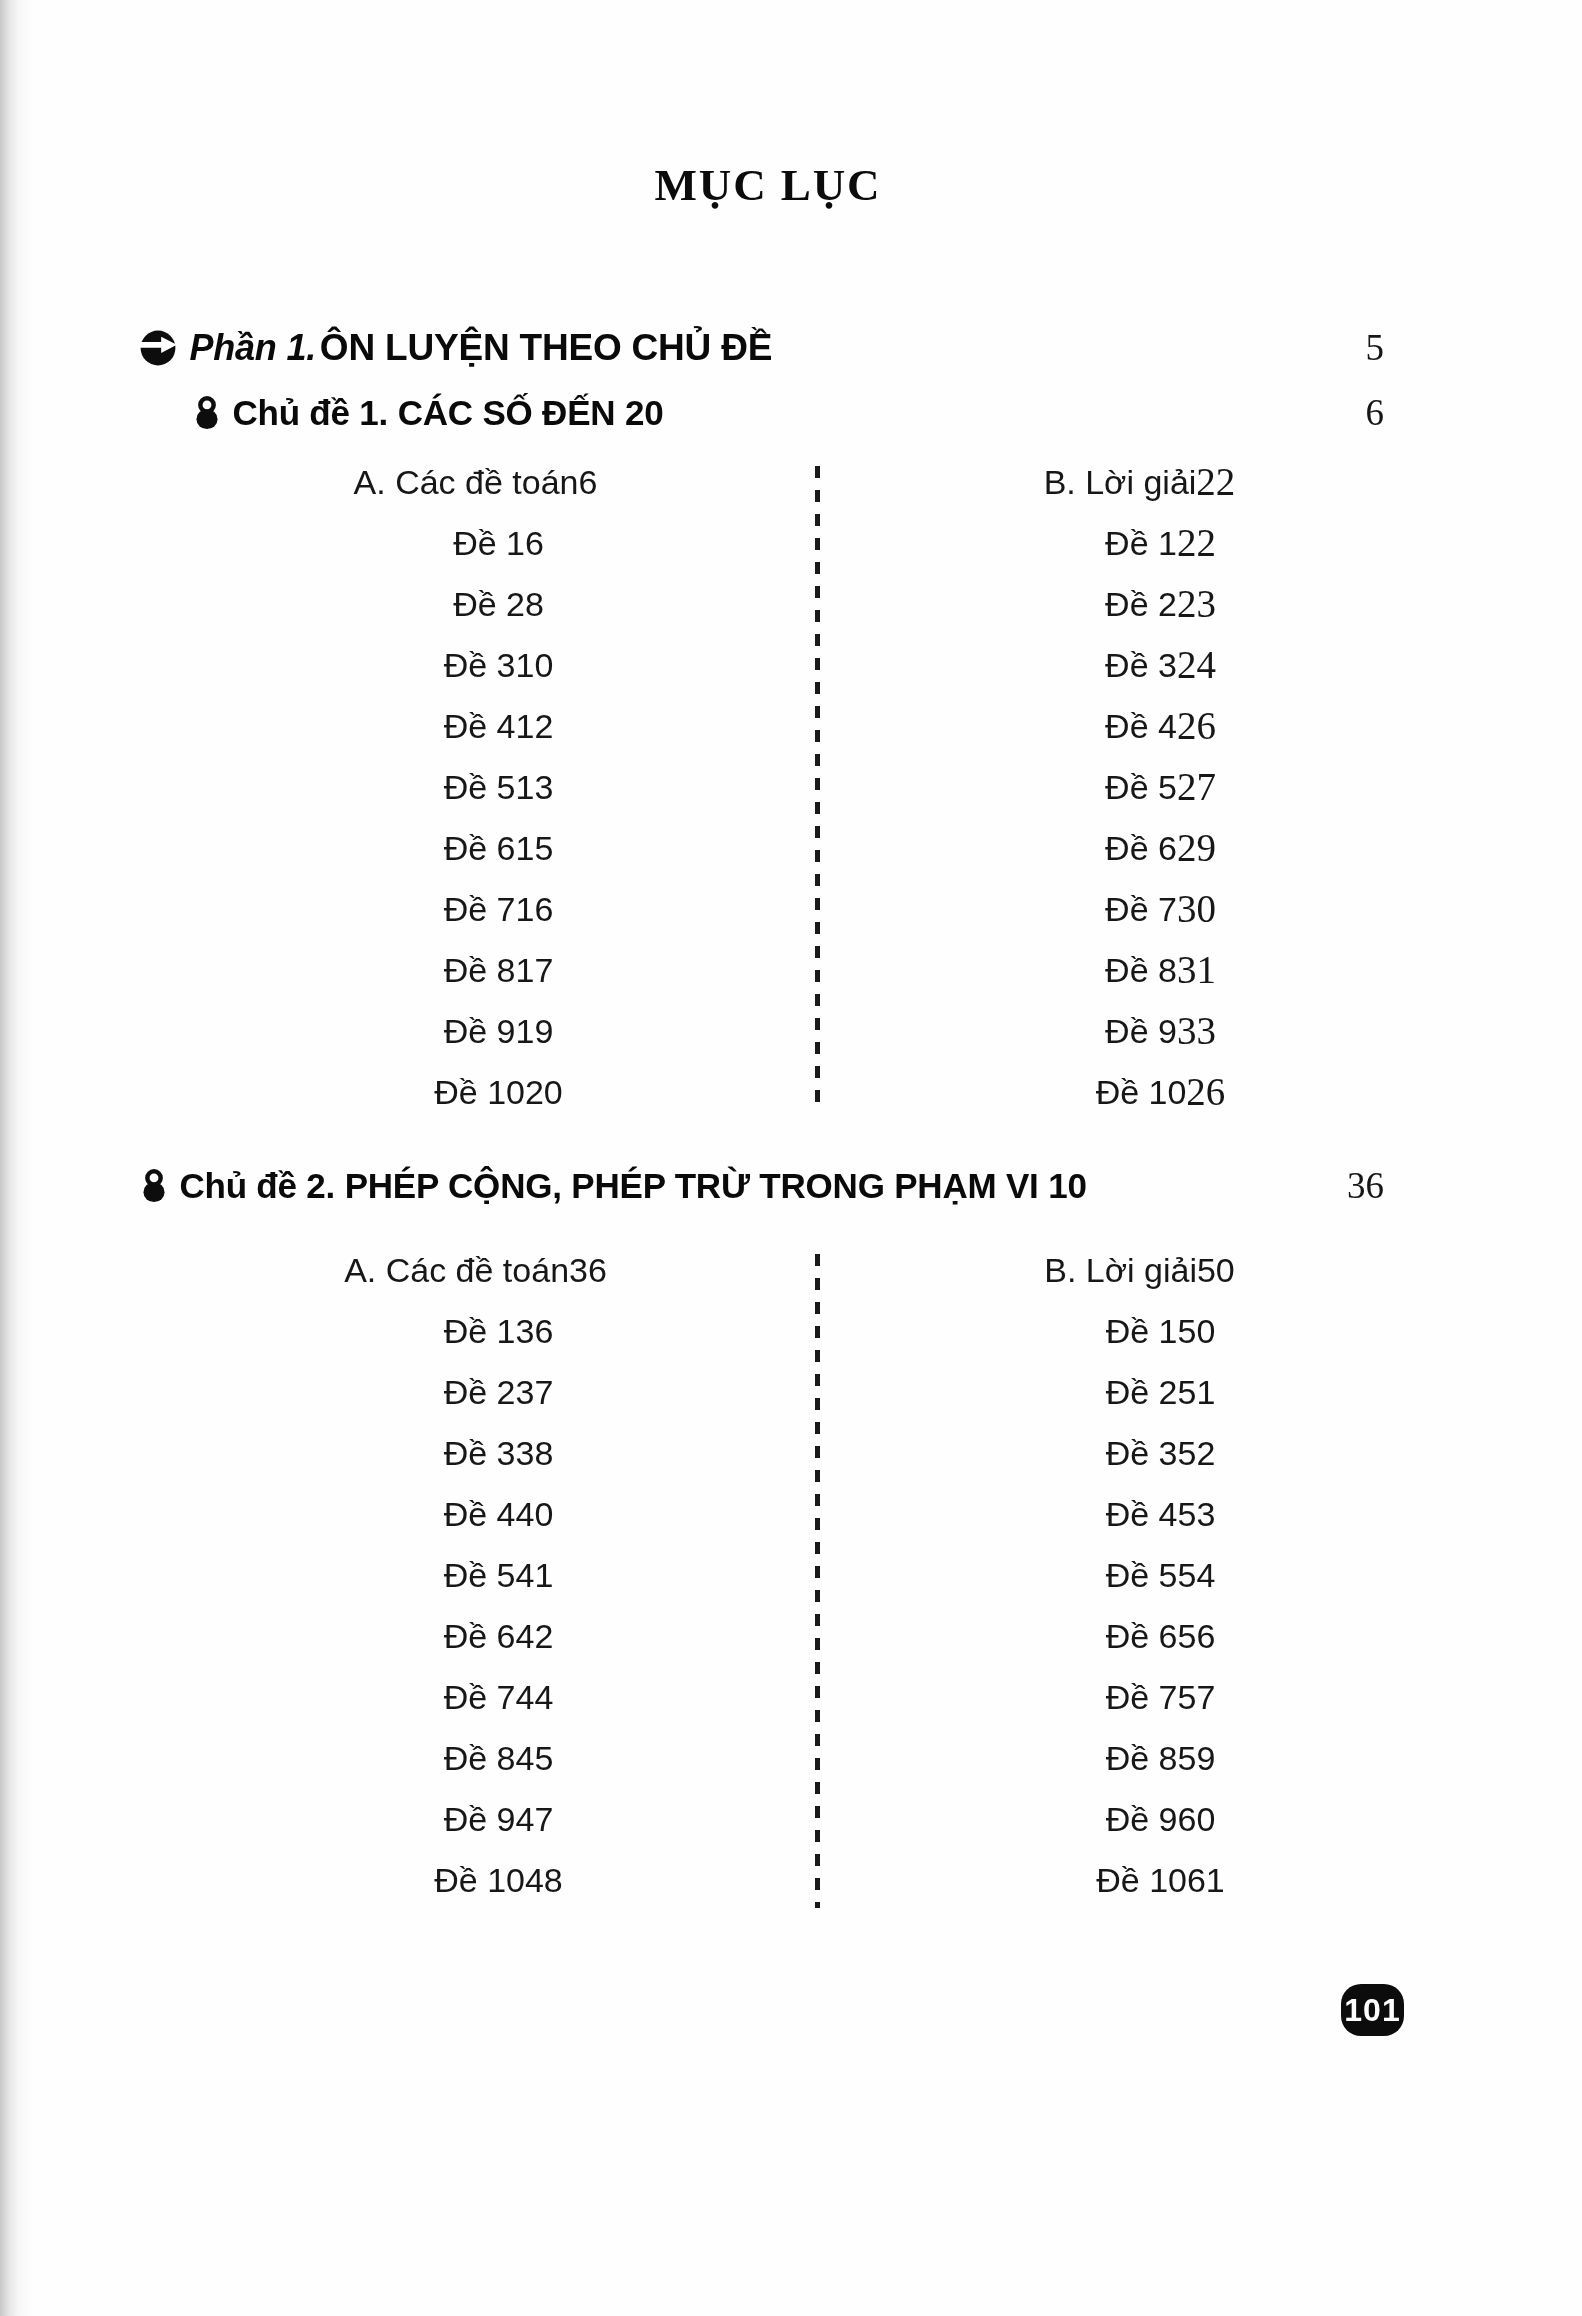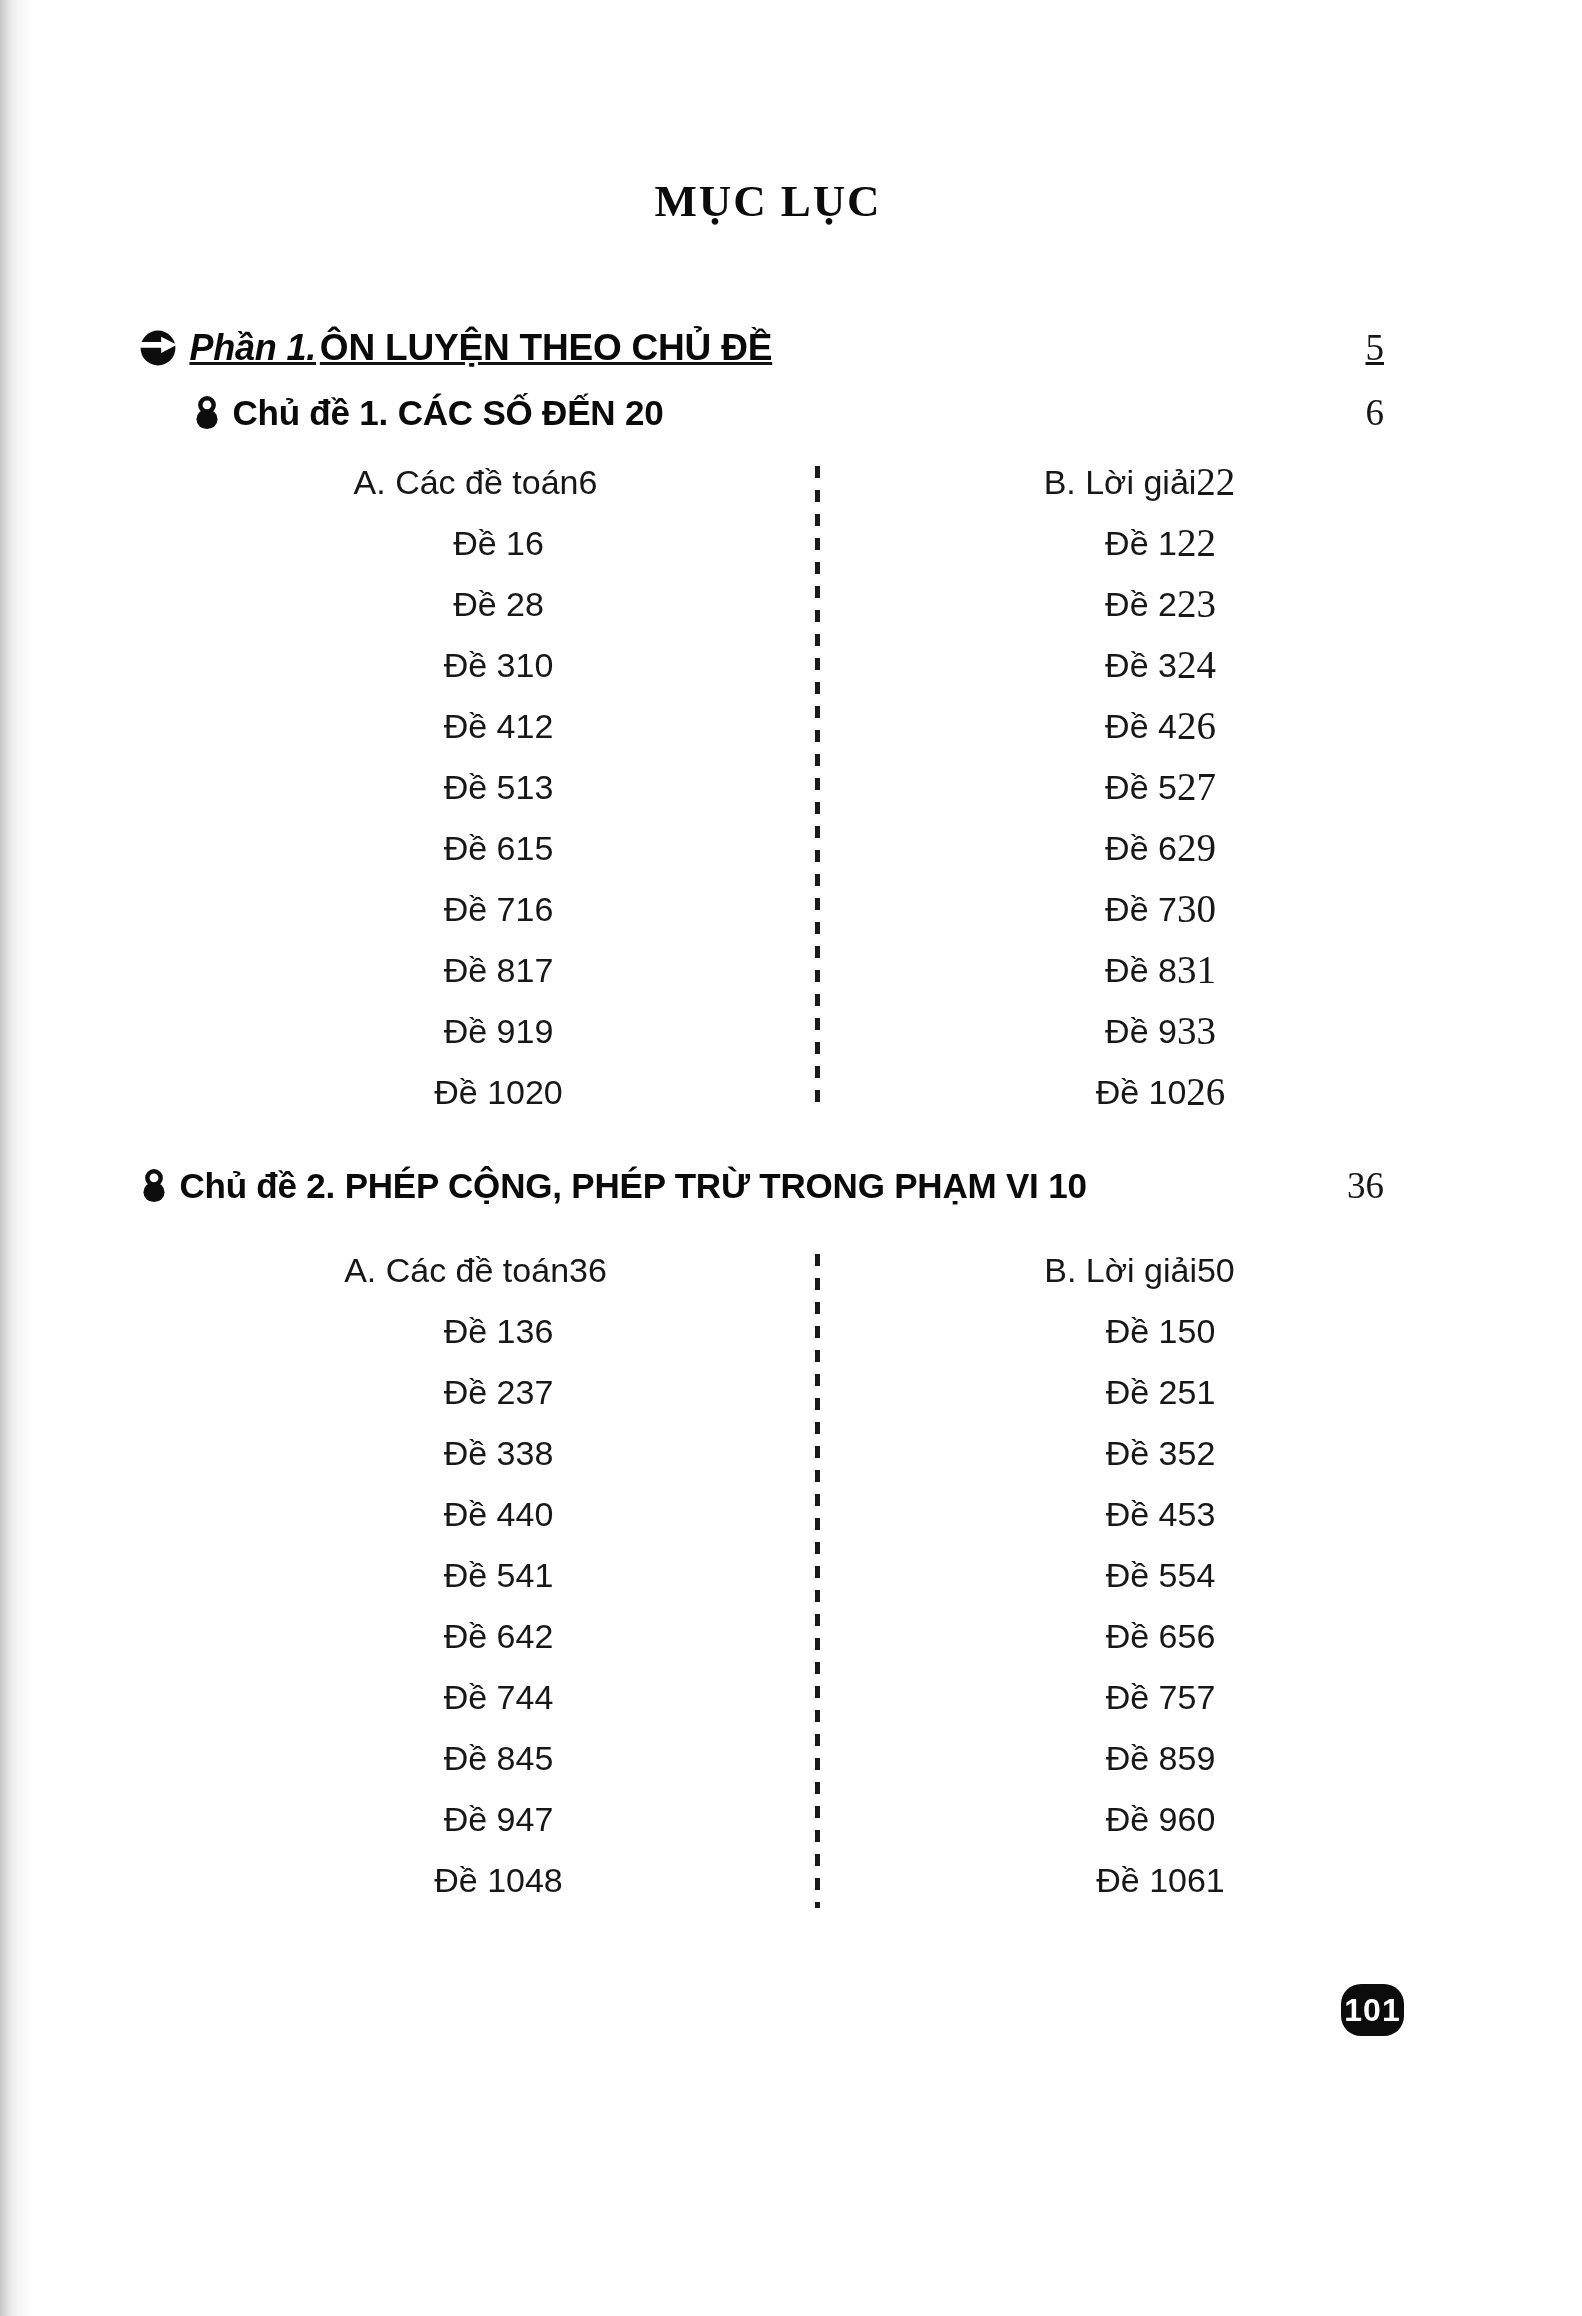--- a/index.html
+++ b/index.html
@@ -7,33 +7,33 @@
     position:relative;width:1583px;height:2317px;margin:0 auto;
     background:#fefefe;color:#141414;overflow:hidden;
     font-family:"Liberation Sans",sans-serif;
   }
   
   .spine{
     position:absolute;left:0;top:0;bottom:0;width:32px;
     background:linear-gradient(90deg,rgba(110,110,110,.38) 0,rgba(150,150,150,.22) 9.5px,rgba(195,195,195,.12) 19px,rgba(255,255,255,0) 32px);
   }
   .title{
-    position:absolute;top:175px;left:768px;transform:translateX(-50%);
+    position:absolute;top:159px;left:768px;transform:translateX(-50%);
     margin:0;font-family:"Liberation Serif","DejaVu Serif",serif;
     font-weight:700;font-size:45px;letter-spacing:1.9px;color:#0b0b0b;white-space:nowrap;
   }
   .entry{
     position:absolute;height:49px;display:flex;align-items:center;
     justify-content:space-between;white-space:nowrap;
   }
   .entry .lbl-wrap{display:flex;align-items:center;gap:12.4px;}
   .entry-label{font-weight:700;font-size:35px;letter-spacing:-0.2px;color:#0a0a0a;}
   .part-prefix{font-weight:700;font-style:italic;font-size:36px;color:#0a0a0a;margin-right:3.8px;}
   .e-preface{left:130px;top:259px;width:1254px;}
-  .e-part1{left:139px;top:323px;width:1245px;text-decoration:underline;}
+  .e-part1{left:139px;top:323px;width:1245px;}
   .e-part1 .entry-label{font-size:37px;}
   .e-topic1{left:194px;top:388px;width:1190px;}
   .e-topic2{left:141px;top:1161px;width:1243px;}
   .icon-wrap{display:inline-flex;align-items:center;justify-content:center;flex:0 0 auto;}
   .page-num{font-size:35px;color:#161616;}
   .serif{font-family:"Liberation Serif","DejaVu Serif",serif;font-size:37px;}
   
   .col{position:absolute;display:flex;flex-direction:column;}
   .col .row{
     height:61px;display:flex;justify-content:center;

